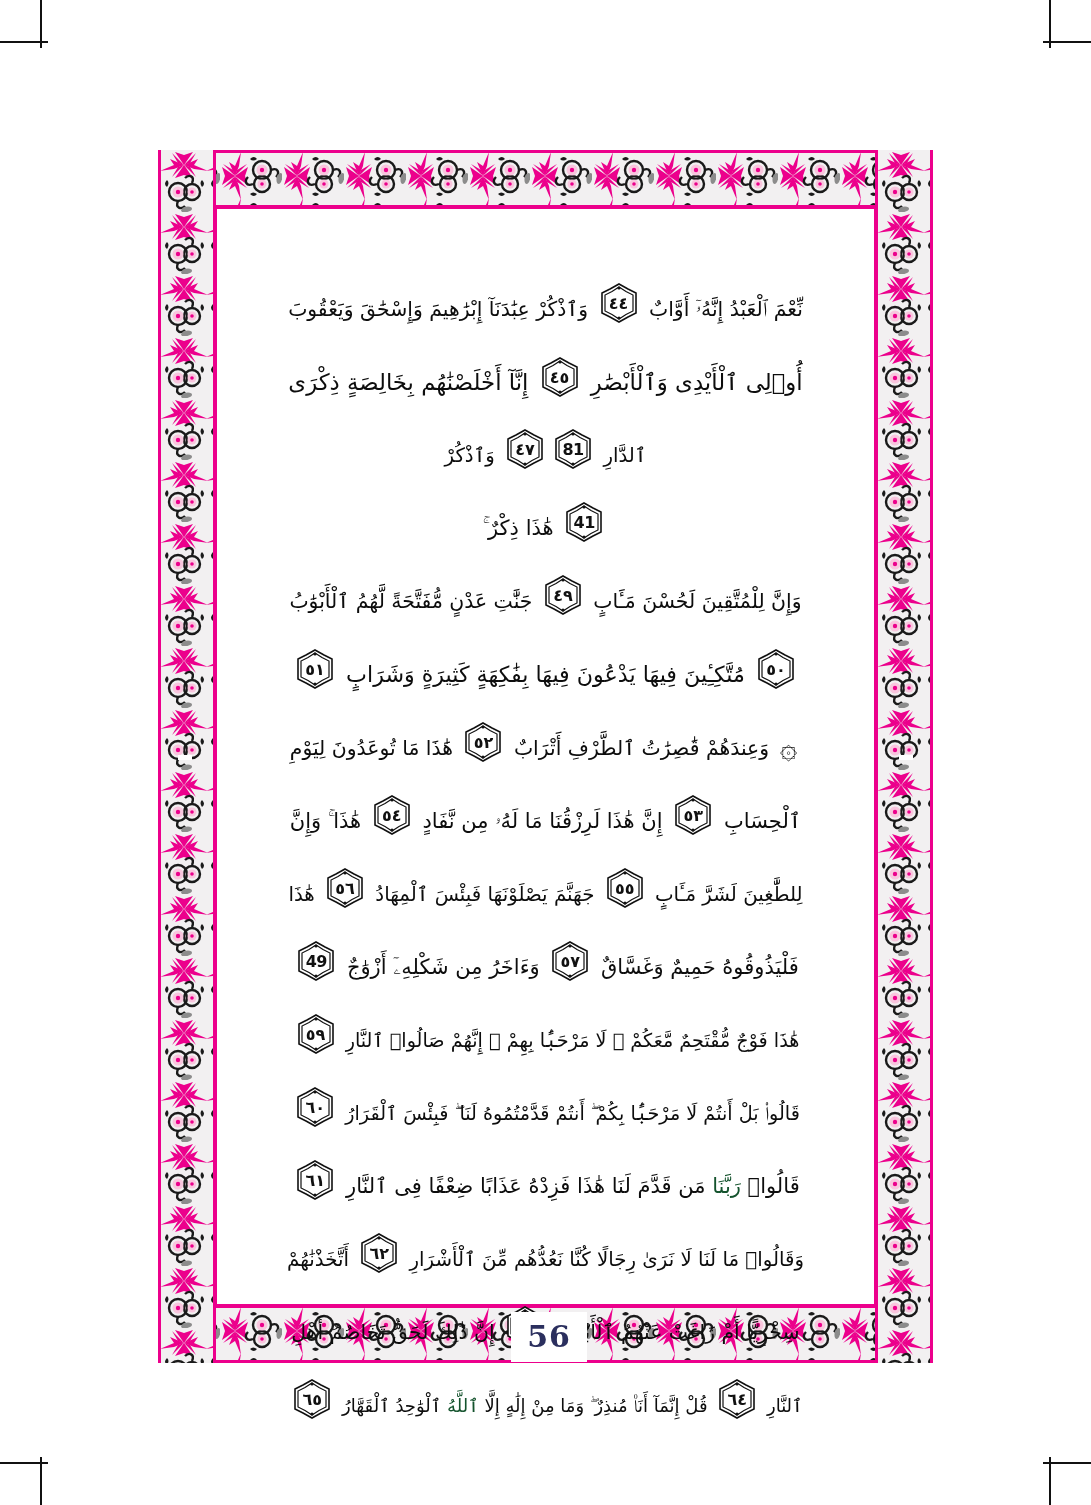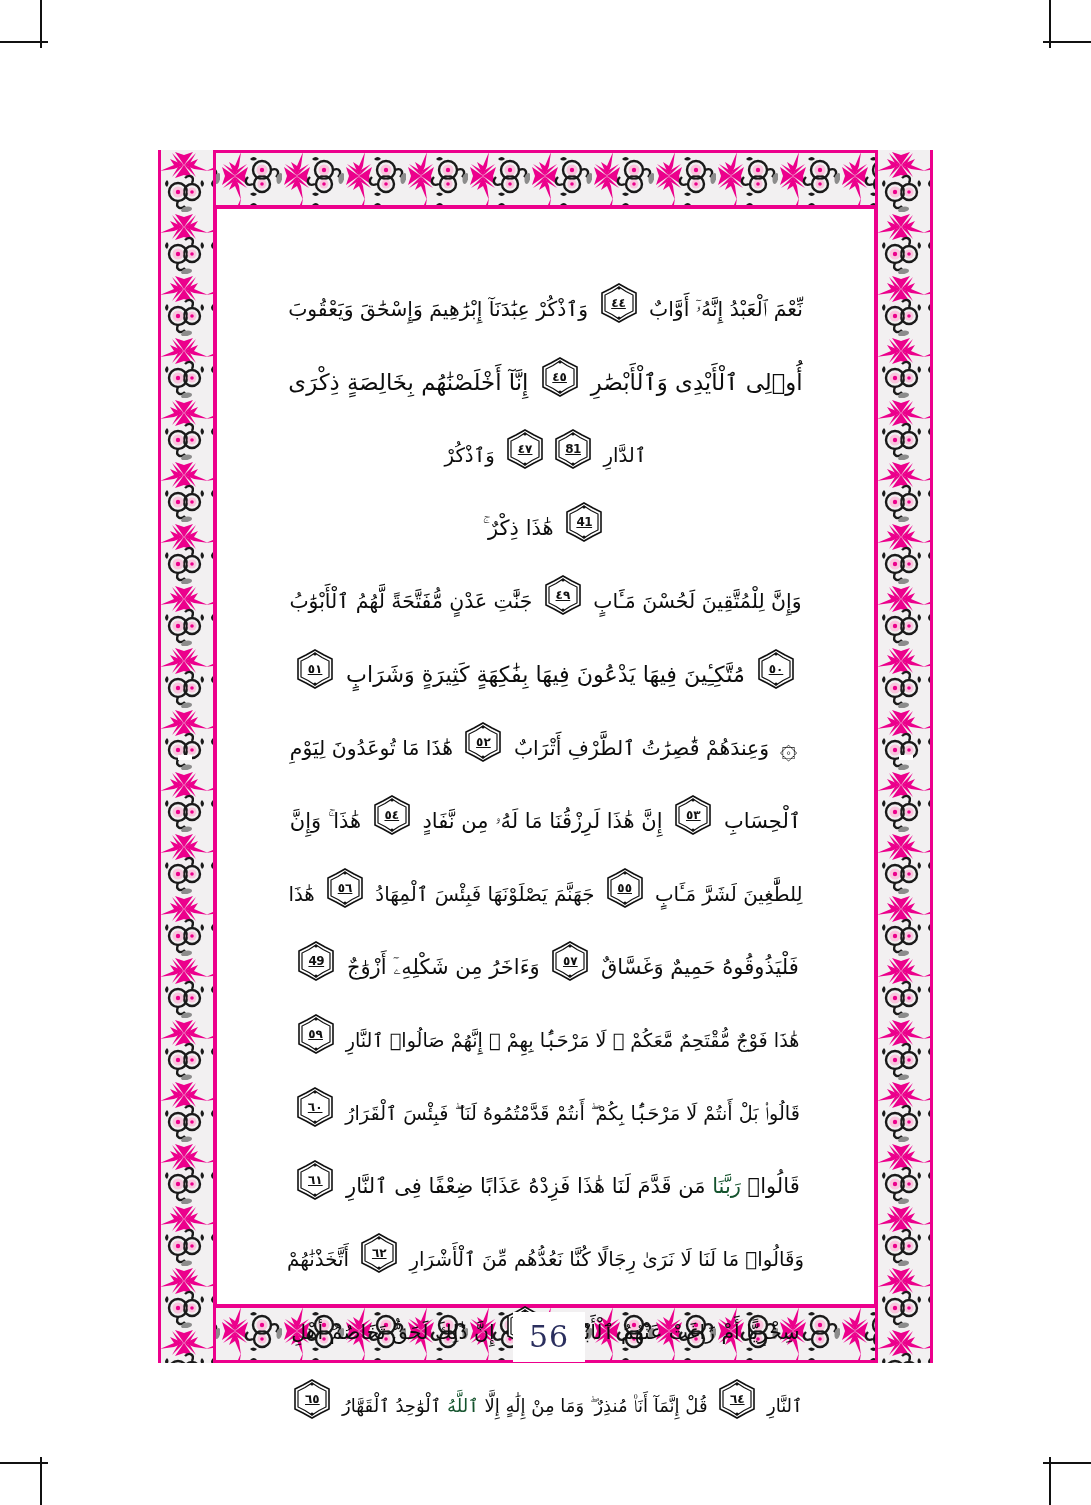--- a/index.html
+++ b/index.html
@@ -95,38 +95,38 @@
     display:inline-block;
     position:relative;
     width:42px;height:42px;
     vertical-align:-8px;
     margin:0 3px;
   }
   .ayah-num svg{position:absolute;left:0;top:0;}
   .ayah-num .num{
     position:absolute;left:0;top:0;width:42px;height:42px;
     display:flex;align-items:center;justify-content:center;
-    font-size:12px;color:#111;font-weight:600;
+    font-size:16px;color:#111;font-weight:600;
     font-family:"DejaVu Sans","Liberation Sans",sans-serif;
-    text-decoration:underline;
   }
   .ruku-mark{
     display:inline-block;
     font-size:30px;
     color:#111;
     vertical-align:-3px;
     margin:0 4px;
   }
 
   
   #page-number{
     position:absolute;
     left:7px;right:0;bottom:0;height:52px;
     display:flex;align-items:center;justify-content:center;
     pointer-events:none;
+    font-weight:bold;
   }
   #page-number .pn{
     background:#ffffff;
     padding:2px 16px;
     font-family:"DejaVu Serif","Liberation Serif",serif;
     font-size:30px;
     color:#2b2f5e;
     letter-spacing:1px;
     line-height:46px;
   }

